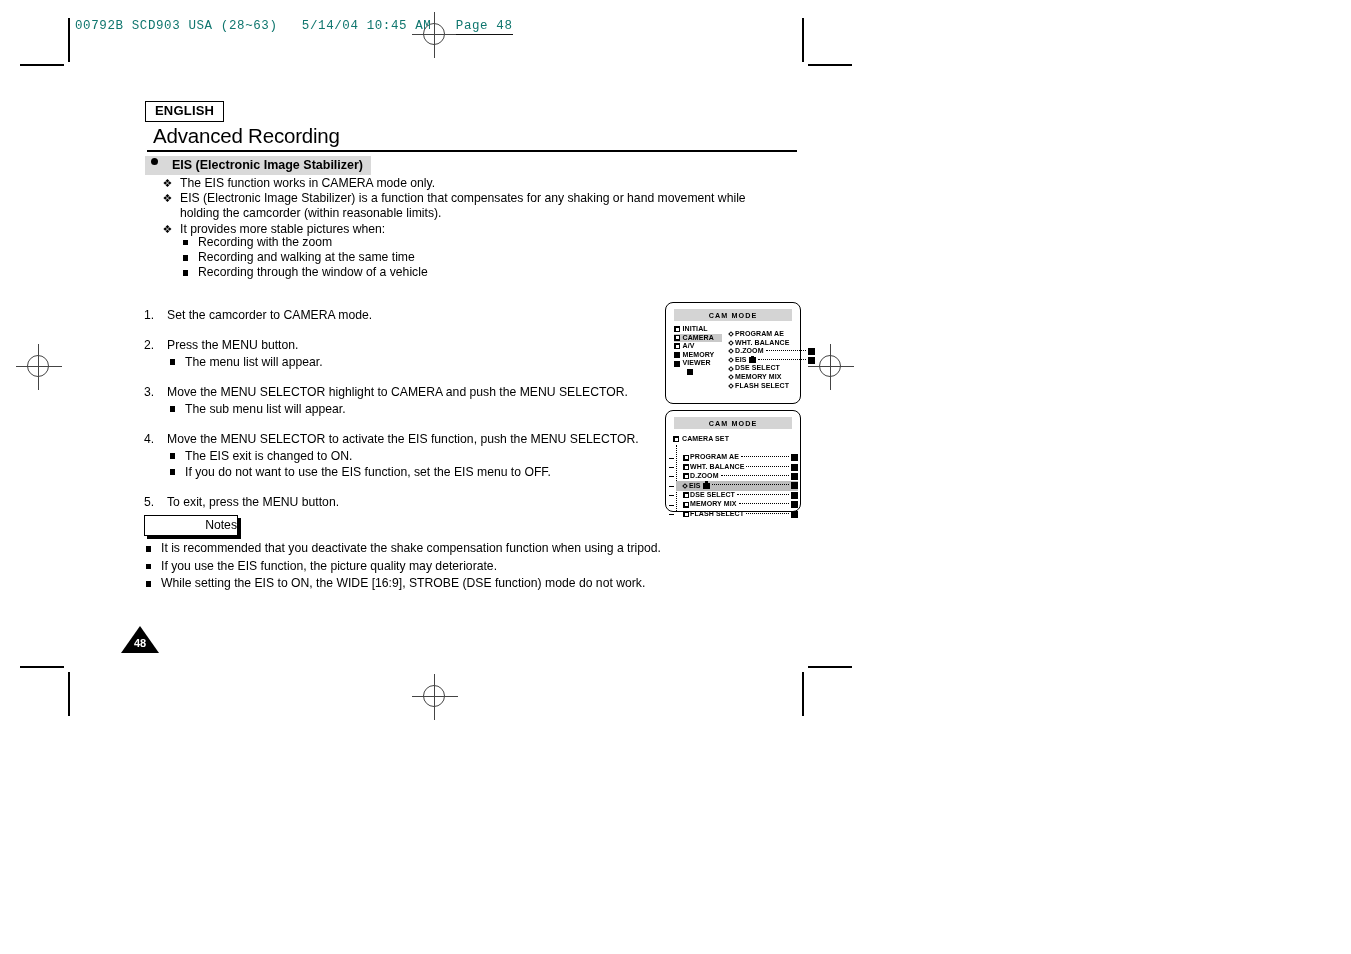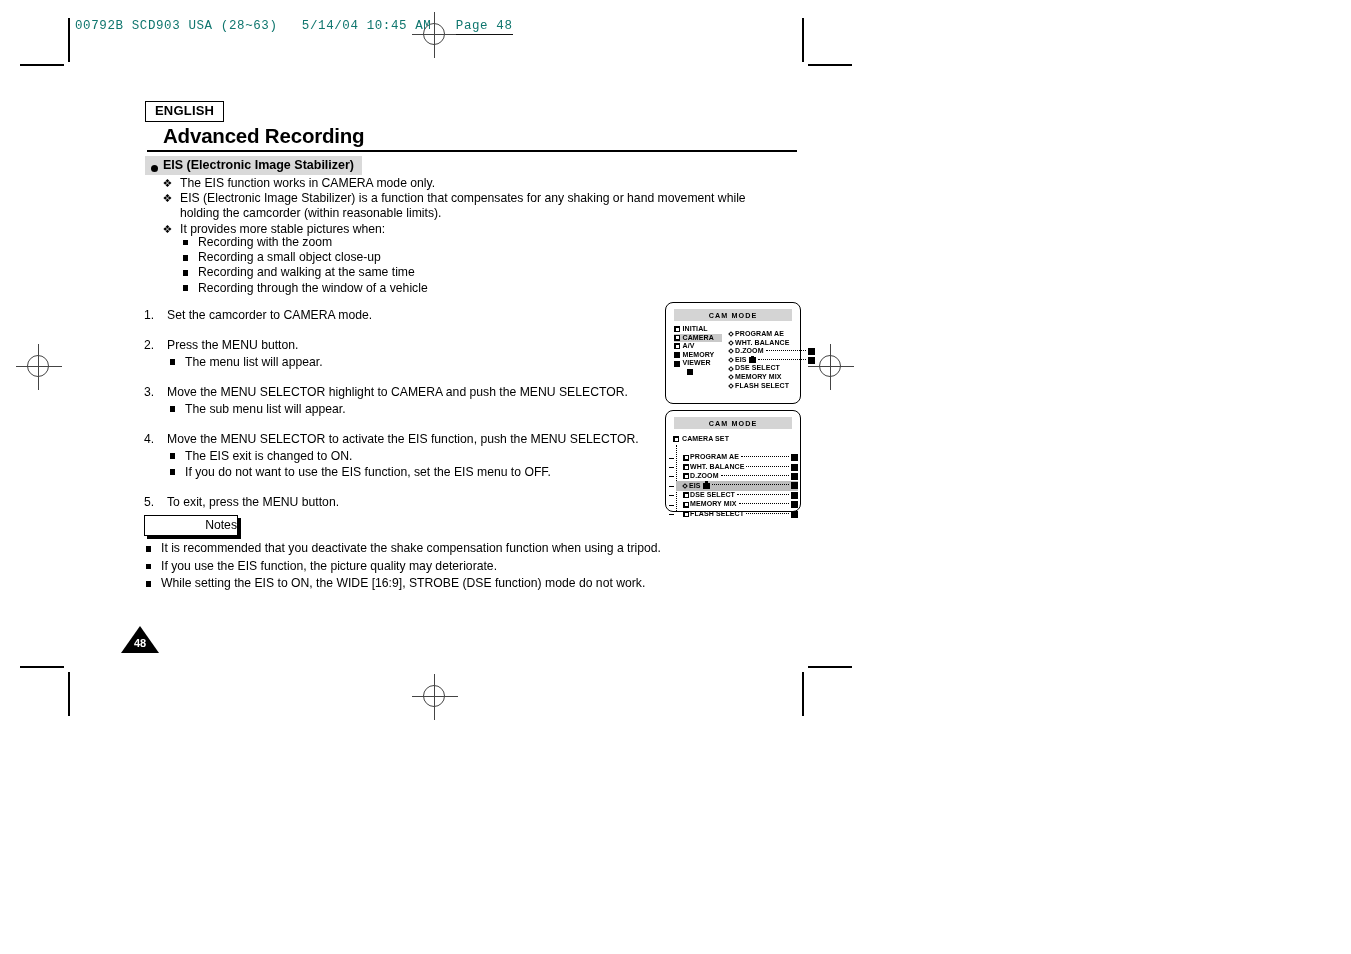--- a/index.html
+++ b/index.html
@@ -54,42 +54,42 @@
     border: 1.6px solid #000;
     padding: 2px 9px 3px 9px;
     font-size: 13px;
     font-weight: bold;
     letter-spacing: 0.2px;
     line-height: 1.05;
   }
 
   .chapter-title {
     position: absolute;
-    left: 126px; top: 124px;
+    left: 116px; top: 124px;
     font-size: 20.5px;
-    font-weight: bold;
+    font-weight: normal;
     letter-spacing: -0.2px;
   }
   .title-rule {
     position: absolute;
     left: 110px; top: 150px;
     width: 650px; height: 2.2px;
     background: #000;
   }
 
   .section-head {
     position: absolute;
     left: 108px; top: 156px;
     background: #d9d9d9;
     padding: 2px 8px 3px 6px;
     font-size: 12.5px;
     font-weight: bold;
     display: flex;
-    align-items: flex-end;
-    gap: 5px;
+    align-items: flex-start;
+    gap: 14px;
     line-height: 1.15;
   }
   .section-head .dot {
     width: 7px; height: 7px; border-radius: 50%;
     background: #000; display: inline-block;
     flex: none;
   }
 
   
   .tblock { position: absolute; font-size: 12.2px; line-height: 15.2px; }
@@ -320,26 +320,20 @@
     <div class="li-sq">
       <span class="mk">
           <i></i>
         </span>
       <span class="tx">Recording with the zoom</span>
     </div>
     <div class="li-sq">
       <span class="mk">
           <i></i>
         </span>
-      <span class="tx">Recording a small object close-up</span>
-    </div>
-    <div class="li-sq">
-      <span class="mk">
-          <i></i>
-        </span>
       <span class="tx">Recording and walking at the same time</span>
     </div>
     <div class="li-sq">
       <span class="mk">
           <i></i>
         </span>
       <span class="tx">Recording through the window of a vehicle</span>
     </div>
   </div>
 

